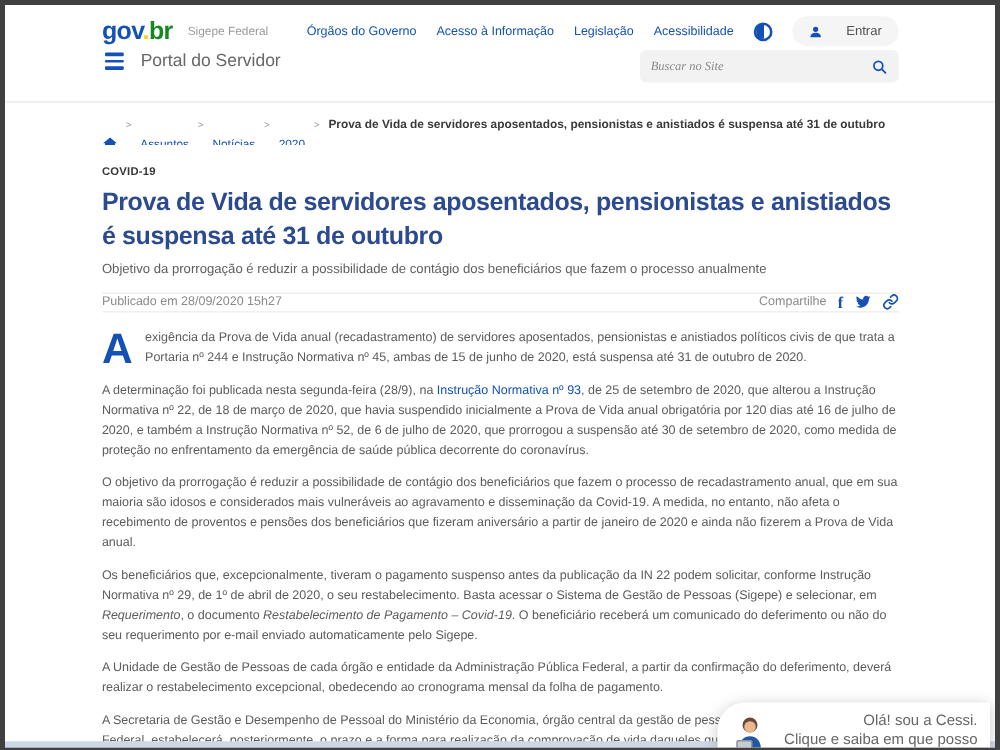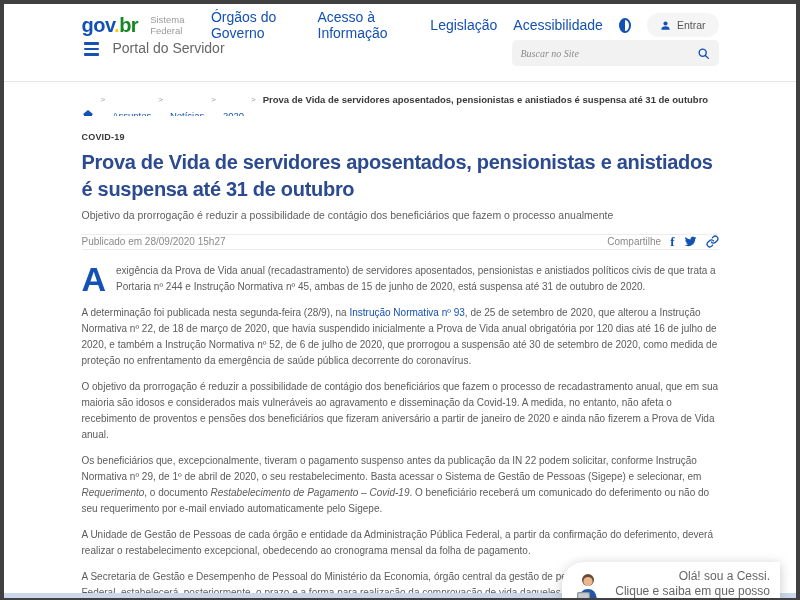--- a/index.html
+++ b/index.html
@@ -10,25 +10,25 @@
 
   
   .hrow1 { display:flex; align-items:center; height:36px; padding-top:6px; }
   .logo { font-weight:800; font-size:20px; letter-spacing:-0.5px; cursor:pointer; }
   .logo .l-gov { color:#1351b4;margin-top:36px; }
   .logo .l-dot { color:#ffcd07; }
   .logo .l-br  { color:#168821; }
   .tagline { font-size:9.5px; color:#9a9a9a; margin-left:12px; }
   .spacer { flex:1; }
   .topnav { display:flex; align-items:center; gap:16px; }
-  .topnav a { font-size:14px; color:#1351b4; text-decoration:none; cursor:pointer; }
+  .topnav a { font-size:10px; color:#1351b4; text-decoration:none; cursor:pointer; }
   .contrast { width:15px; height:15px; border-radius:50%;
     background:linear-gradient(90deg,#1351b4 55%,#ffffff 55%);
     border:2px solid #1351b4; cursor:pointer; }
-  .login-btn { display:flex; align-items:center; gap:6px; background:#f5f5f5;
+  .login-btn { display:flex; align-items:center; gap:19px; background:#f5f5f5;
     border:none; border-radius:14px; padding:6px 13px; font-size:10.5px; color:#555;
     font-family:inherit; cursor:pointer; }
 
   
   .hrow2 { display:flex; height:38px; }
   .burger { display:inline-flex; flex-direction:column; gap:3px; cursor:pointer; padding:2px; }
   .burger span { width:15px; height:2.5px; background:#1351b4; border-radius:1px; }
   .site-title { font-size:14px; color:#666; margin-left:12px; cursor:pointer; }
   .searchbox { display:flex; align-items:center; width:207px; height:26px;
     background:#f2f2f2; border-radius:5px; padding:0 9px; }
@@ -65,37 +65,37 @@
   .body-text p { margin-bottom:10px; }
   .dropcap { float:left; font-size:34px; line-height:30px; font-weight:600;
     color:#1351b4; margin:1px 10px 0 0; }
   .inlink { color:#1351b4; text-decoration:none; cursor:pointer; }
   .it { font-style:italic; }
 
   
   .bottom-strip { position:absolute; left:0; right:0; bottom:0; height:5px; background:#ccd8e9; }
 
   
-  .chat { position:absolute; right:16px; bottom:0; width:218px; height:36px; z-index:20;
+  .chat { position:absolute; right:4px; bottom:0; width:218px; height:36px; z-index:20;
     background:#ffffff; border-top-left-radius:22px;
     box-shadow:0 2px 12px rgba(0,0,0,.22);
     display:flex; align-items:flex-start; gap:8px; padding:6px 10px 0 12px; cursor:pointer; }
   .chat-txt { flex:1; text-align:right; font-size:12px; line-height:15px; color:#666; padding-top:1px; }
   .chat-avatar { margin-top:4px; flex:0 0 auto; }
 </style>
 </head>
 <body>
 
 <div class="page">
 
   <div class="container hrow1">
     <div class="logo">
       <span class="l-gov">gov</span><span class="l-dot">.</span><span class="l-br">br</span>
     </div>
-    <span class="tagline">Sistema Federal</span>
+    <span class="tagline">Sigepe Federal</span>
     <div class="spacer"></div>
     <nav class="topnav">
       <a>Órgãos do Governo</a>
       <a>Acesso à Informação</a>
       <a>Legislação</a>
       <a>Acessibilidade</a>
       <div class="contrast" title=""></div>
       <button class="login-btn">
         <span style="display:flex;">
           <svg width="11" height="11" viewBox="0 0 24 24" fill="#1351b4">

